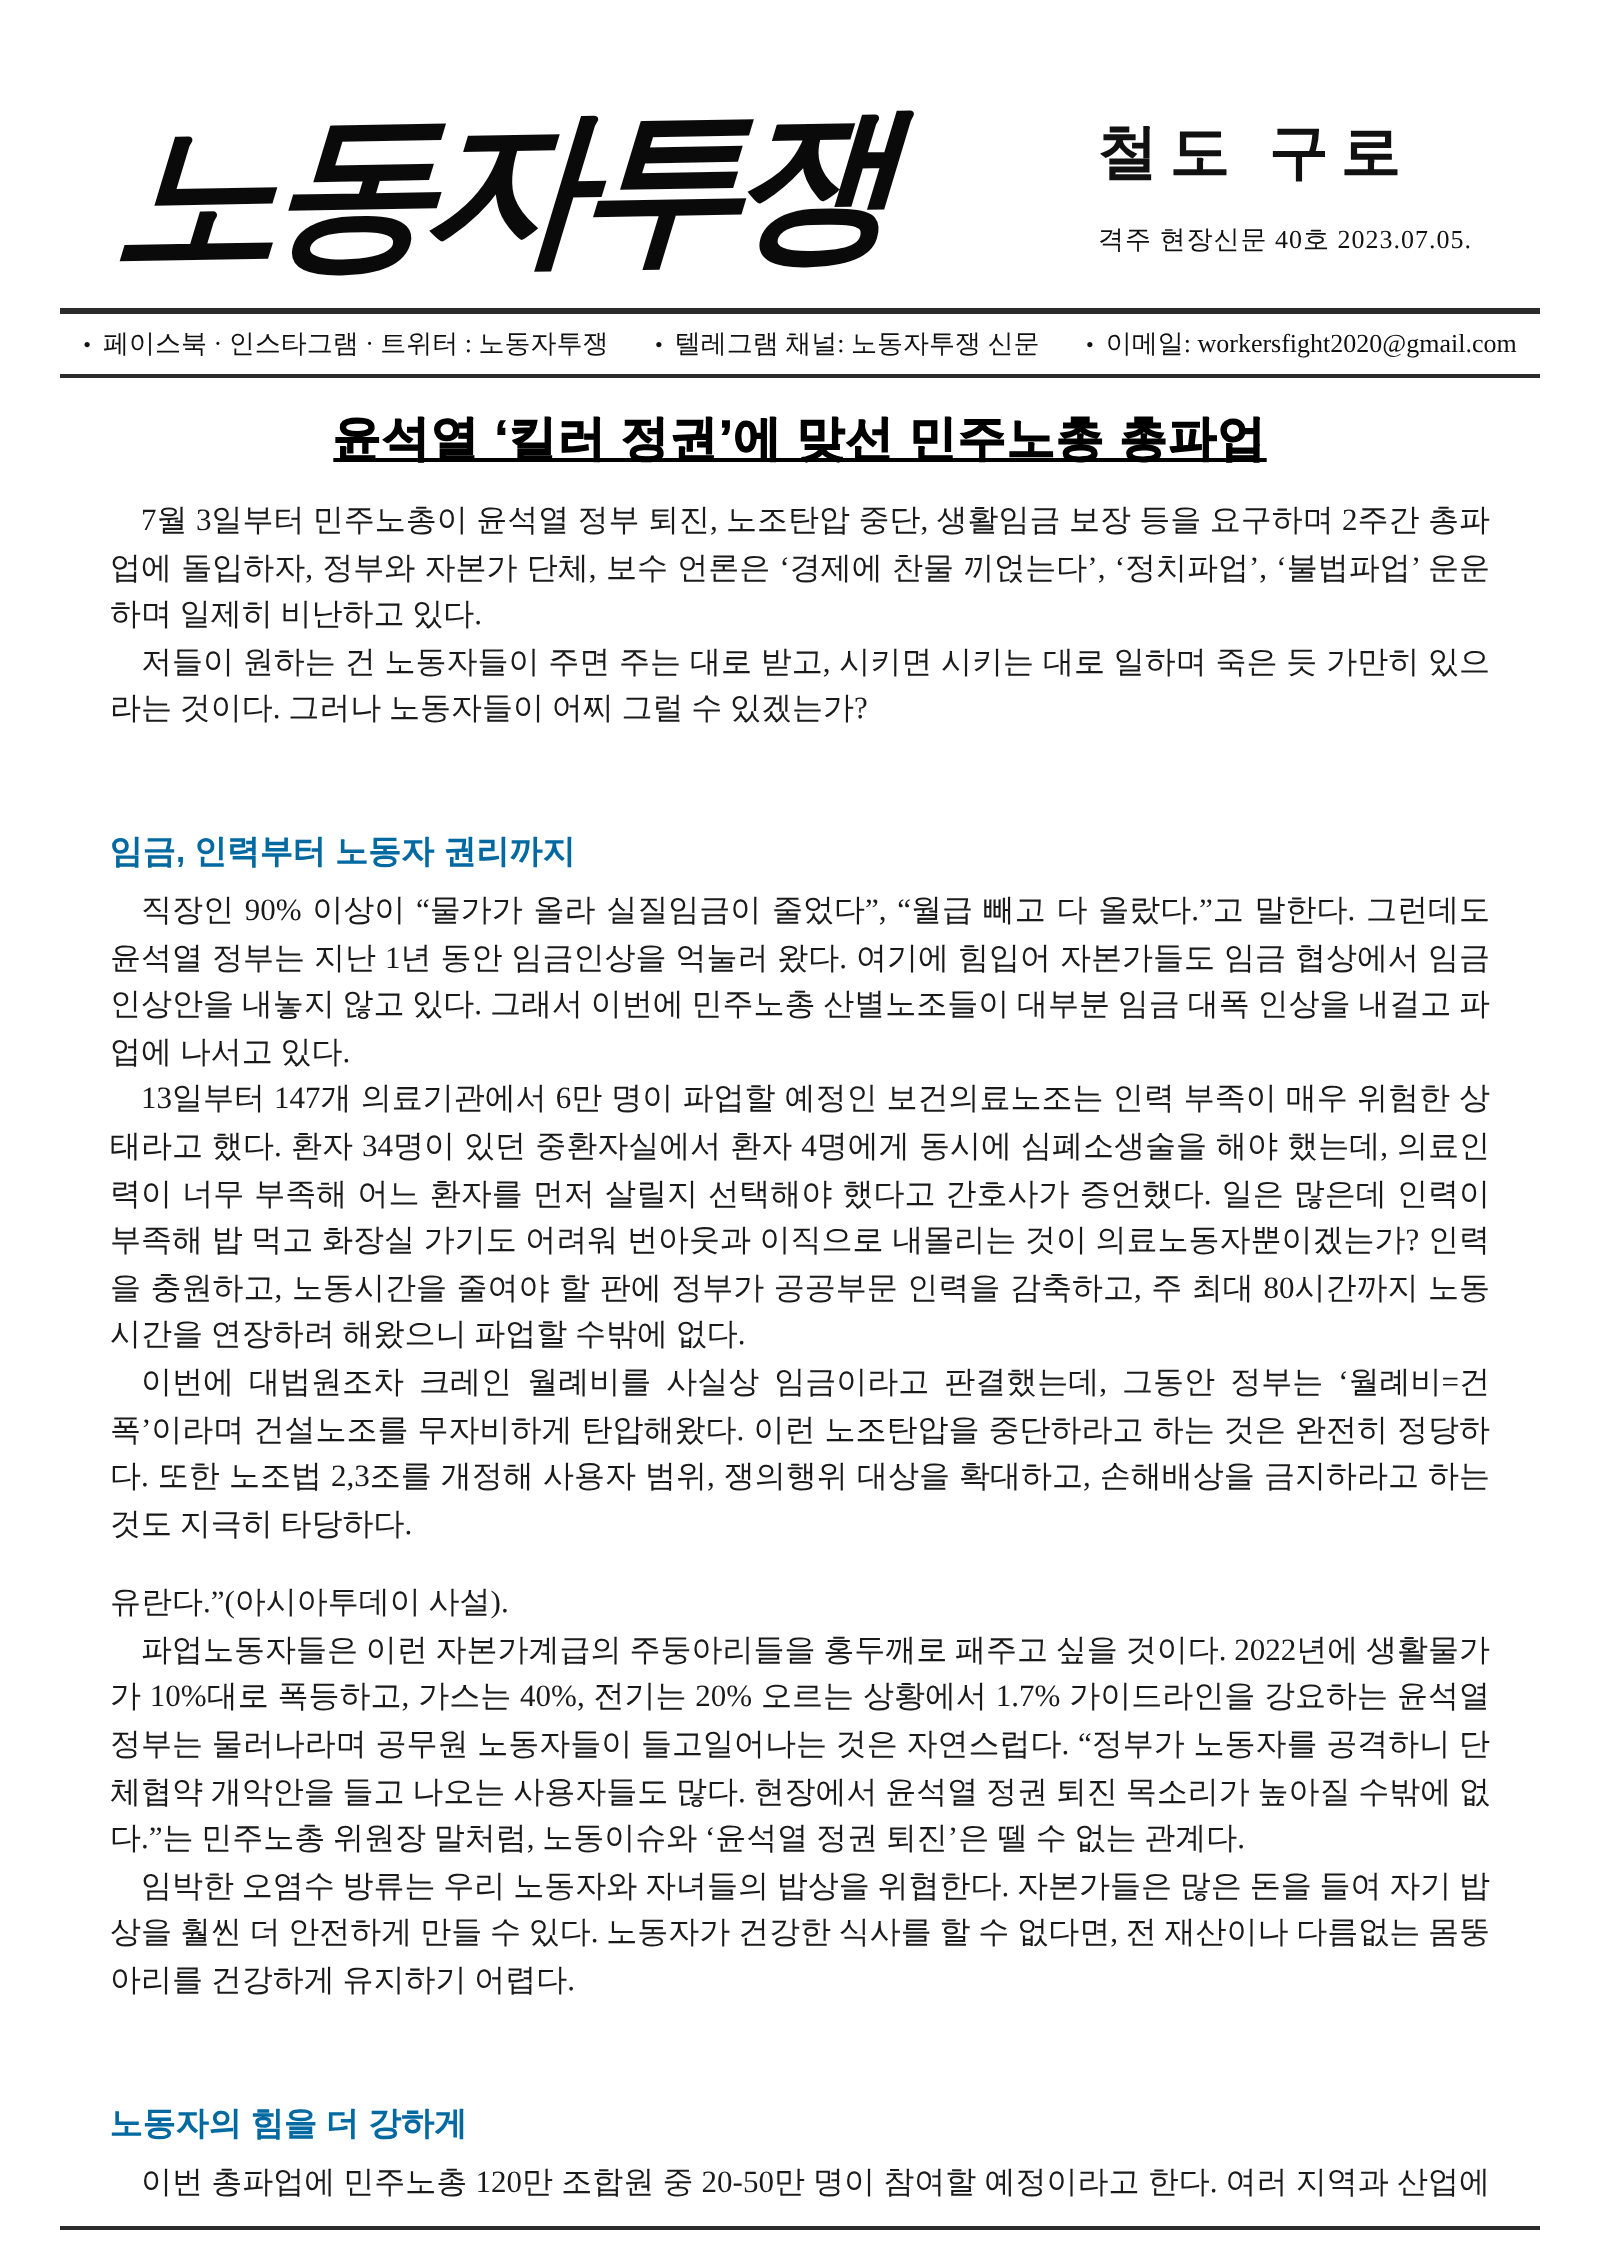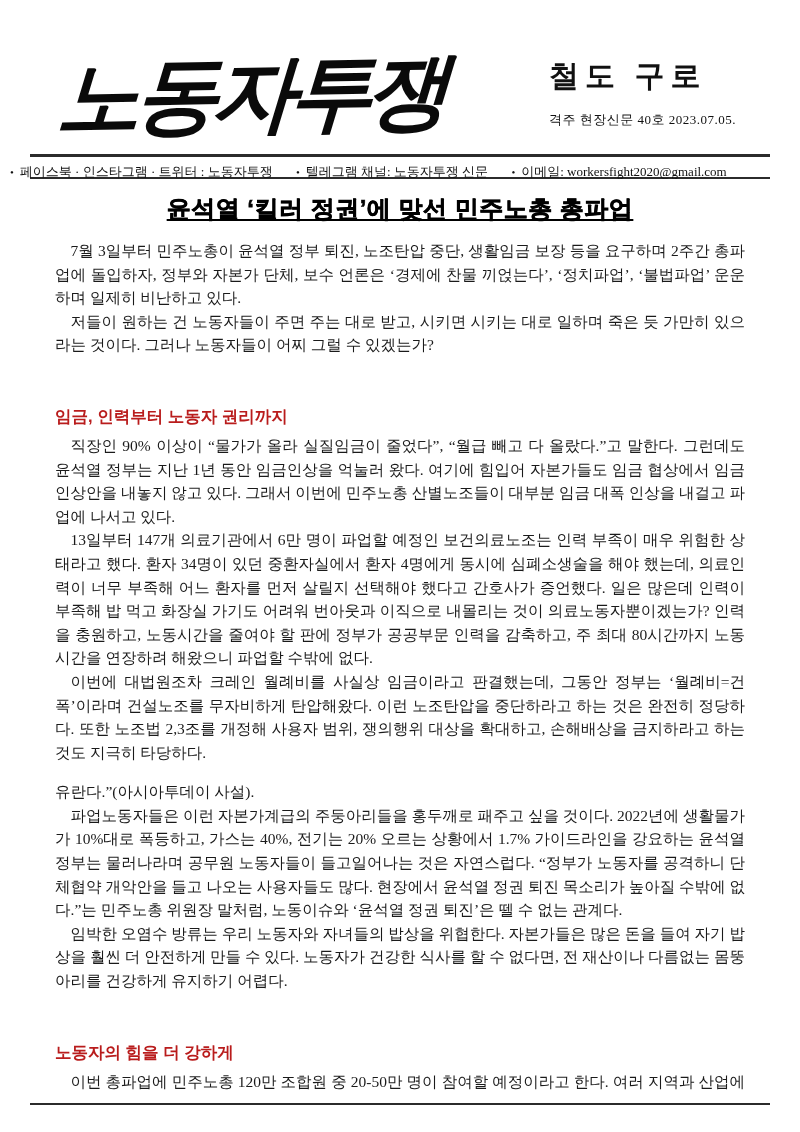--- a/index.html
+++ b/index.html
@@ -21,21 +21,21 @@
   .masthead-right { margin-left:auto; text-align:left; padding-top:10px; padding-right:6px; }
   .edition { font-size:30px; font-weight:bold; letter-spacing:6px; color:#111; }
   .issue-line { font-size:13px; margin-top:14px; letter-spacing:0.5px; color:#111; white-space:nowrap; }
   
   .rule { margin:0 30px; background:#2b2b2b; }
   .rule-thick { height:3px; }
   .rule-thin  { height:2px; }
   .rule-bottom { height:2px; margin-top:8px; }
   
   .info-bar {
-    height:20px; line-height:30px; 
+    height:30px; line-height:30px; text-align:center;
     font-size:13px; color:#111; white-space:nowrap;
   }
   .info-item { margin:0 10px; }
   .info-bullet { font-size:11px; margin-right:6px; }
   
   .headline {
     text-align:center; padding:14px 0 10px 0;
     font-family:"Liberation Sans","DejaVu Sans",sans-serif;
     font-weight:bold; font-size:24px; letter-spacing:0.5px; color:#000;text-decoration:underline;
     -webkit-text-stroke:0.6px #000;
@@ -48,21 +48,21 @@
   .para {
     margin:0; font-size:15.5px; line-height:23.6px;
     text-align:justify; word-break:break-all; color:#1a1a1a;
   }
   .para.indent { text-indent:1em; }
   .subhead {
     font-family:"Liberation Sans","DejaVu Sans",sans-serif;
     font-weight:bold; font-size:16.5px; line-height:22px;
     margin:15px 0 7px 0; color:#000;
   }
-  .subhead.accent { color:#b91c1c;margin-top:48px; }
+  .subhead.accent { color:#0369a1;margin-top:48px; }
 </style>
 </head>
 <body>
 
 <div class="page">
 
   <div class="masthead">
     <div class="masthead-title">노동자투쟁</div>
     <div class="masthead-right">
       <div class="edition">철도 구로</div>

